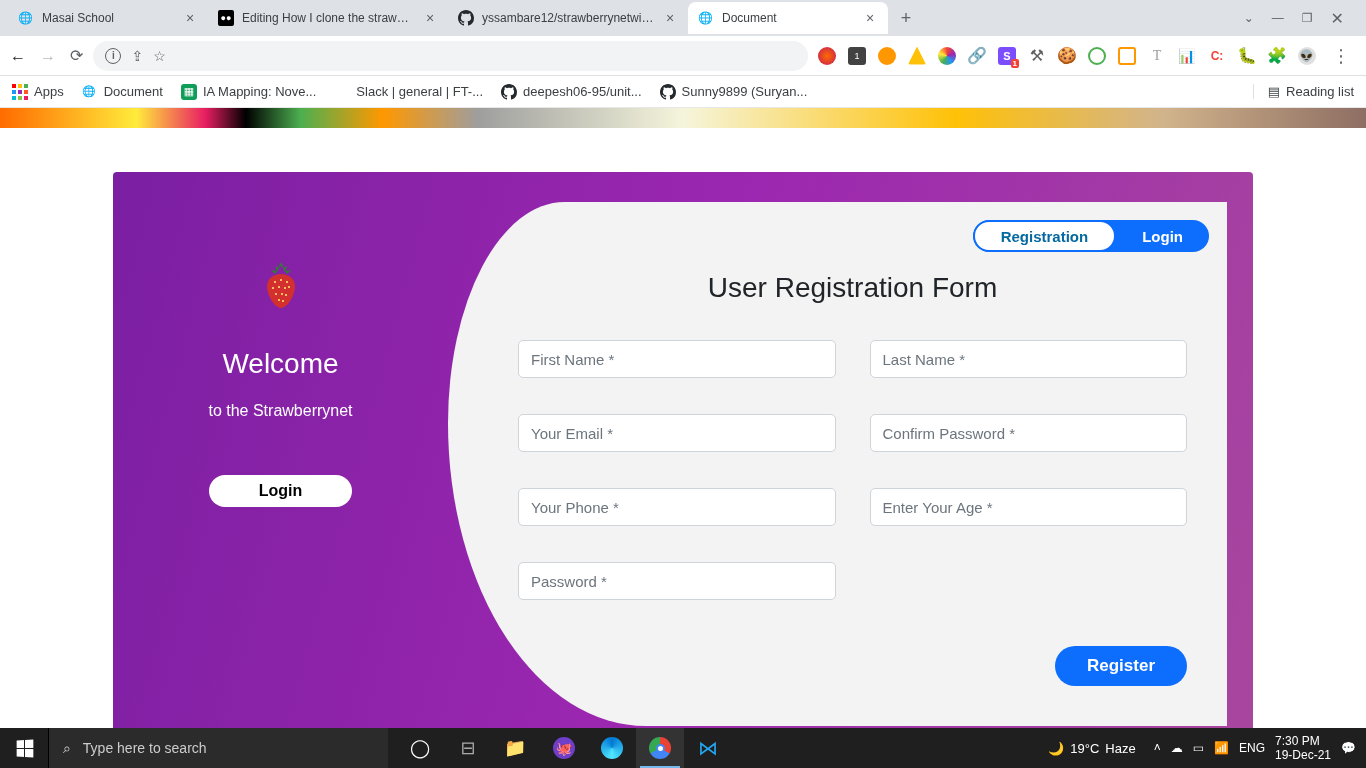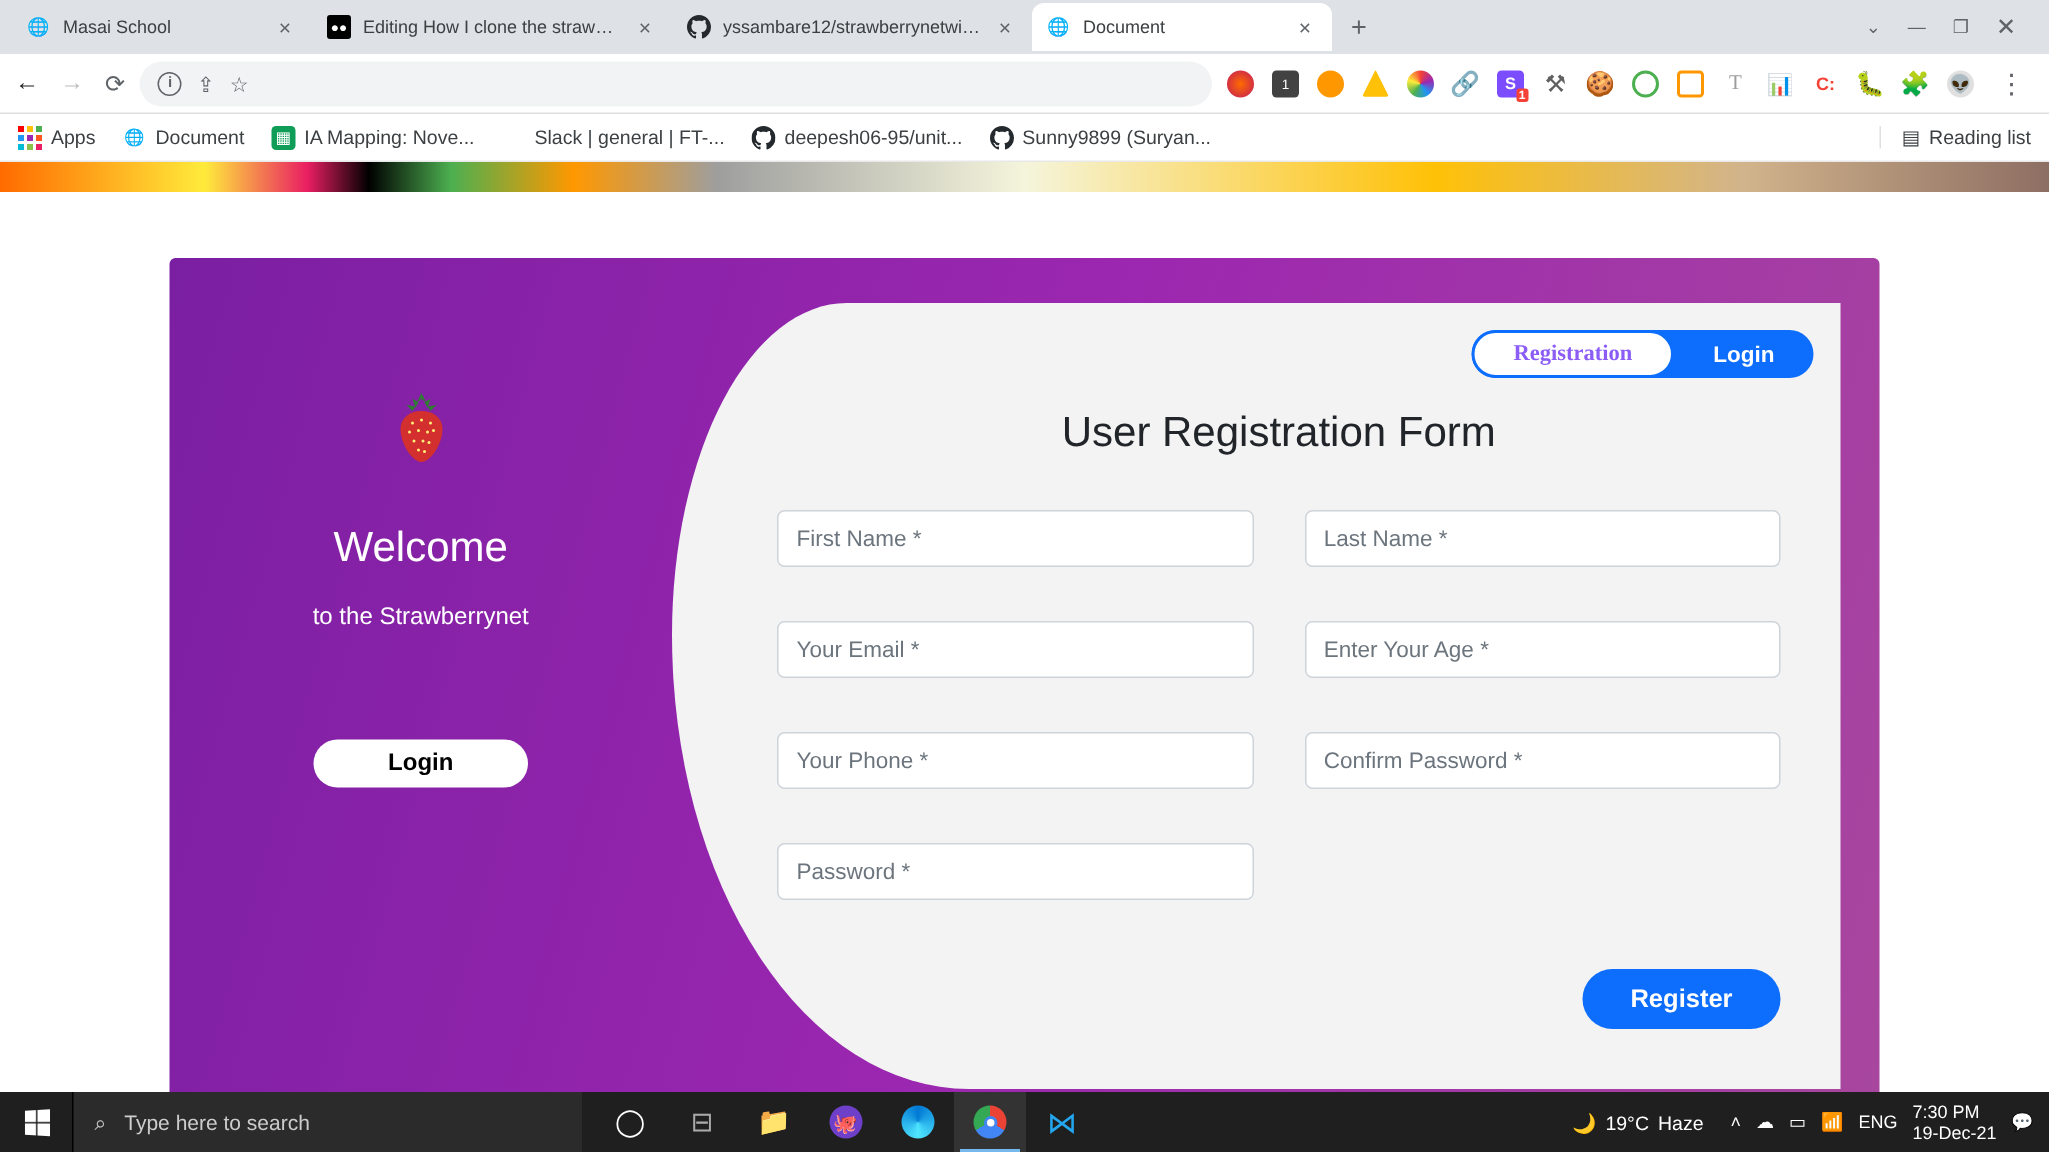--- a/index.html
+++ b/index.html
@@ -51,27 +51,27 @@
     .viewport::-webkit-scrollbar-track { background: #f1f1f1; }
     .viewport::-webkit-scrollbar-thumb { background: #c1c1c1; border-radius: 2px; }
 
     .banner { height: 20px; width: 100%; background: linear-gradient(90deg,#ff6b00 0%,#ffeb3b 10%,#e91e63 15%,#000 18%,#4caf50 22%,#ff9800 28%,#9e9e9e 35%,#f5f5dc 50%,#ffc107 70%,#d2b48c 85%,#8d6e63 100%); }
 
     .form-card { width: 1140px; margin: 44px auto 60px; background: linear-gradient(105deg,#7b1fa2 0%,#9c27b0 50%,#a8479e 100%); border-radius: 4px; display: flex; min-height: 556px; position: relative; overflow: visible; }
     .welcome-panel { width: 335px; padding: 90px 20px 40px; text-align: center; color: #fff; }
     .strawberry { font-size: 44px; margin-bottom: 28px; display: inline-block; }
     .strawberry svg { width: 40px; height: 48px; }
     .welcome-title { font-size: 28px; font-weight: 400; margin-bottom: 22px; }
-    .welcome-sub { font-size: 16px; font-weight: 300; margin-bottom: 72px; }
+    .welcome-sub { font-size: 16px; font-weight: 300; margin-bottom: 55px; }
     .login-pill { display: inline-block; background: #fff; color: #000; font-weight: 700; font-size: 16px; padding: 7px 50px; border-radius: 18px; cursor: pointer; border: none; }
 
     .form-panel { flex: 1; background: #f3f3f3; border-radius: 200px 0 0 340px / 380px 0 0 520px; margin: 30px 26px 30px 0; padding: 30px 40px 40px 70px; position: relative; }
     .toggle-tabs { position: absolute; top: 18px; right: 18px; display: flex; background: #0d6efd; border-radius: 18px; overflow: hidden; height: 32px; }
     .toggle-tab { padding: 5px 26px; font-size: 15px; font-weight: 700; cursor: pointer; display: flex; align-items: center; }
-    .toggle-tab.active { background: #fff; color: #8b5cf6; border-radius: 18px; border: 2px solid #0d6efd; font-family: Liberation Serif, serif; }
+    .toggle-tab.active { background: #fff; color: #0369a1; border-radius: 18px; border: 2px solid #0d6efd; }
     .toggle-tab.inactive { color: #fff; }
     .form-title { text-align: center; font-size: 28px; font-weight: 400; color: #212529; margin: 40px 0 36px; }
     .form-grid { display: grid; grid-template-columns: 1fr 1fr; gap: 0 34px; }
     .form-col { display: flex; flex-direction: column; gap: 36px; }
     .input { height: 38px; border: 1px solid #ced4da; border-radius: 5px; padding: 0 12px; font-size: 15px; color: #495057; outline: none; width: 100%; }
     .input::placeholder { color: #6c757d; }
     .radio-row { display: flex; align-items: center; gap: 4px; font-size: 15px; color: #212529; height: 38px; }
     .radio-row input[type=radio] { width: 14px; height: 14px; accent-color: #0d6efd; margin-right: 2px; }
     .register-btn { background: #0d6efd; color: #fff; border: none; border-radius: 22px; padding: 10px 32px; font-size: 17px; font-weight: 700; cursor: pointer; margin-top: 46px; float: right; }
 
@@ -248,22 +248,22 @@
       <h2 class="form-title">User Registration Form</h2>
       <div class="form-grid">
         <div class="form-col">
           <input class="input" placeholder="First Name *" style="">
           <input class="input" placeholder="Your Email *" style="">
           <input class="input" placeholder="Your Phone *" style="">
           <input class="input" type="password" placeholder="Password *" style="">
         </div>
         <div class="form-col">
           <input class="input" placeholder="Last Name *" style="">
+          <input class="input" type="password" placeholder="Confirm Password *" style="">
           <input class="input" placeholder="Enter Your Age *" style="">
-          <input class="input" type="password" placeholder="Confirm Password *" style="">
         </div>
       </div>
       <button class="register-btn">Register</button>
     </div>
   </div>
 </div>
 
 <div class="taskbar">
   <div class="start">
     <div class="win-logo">

